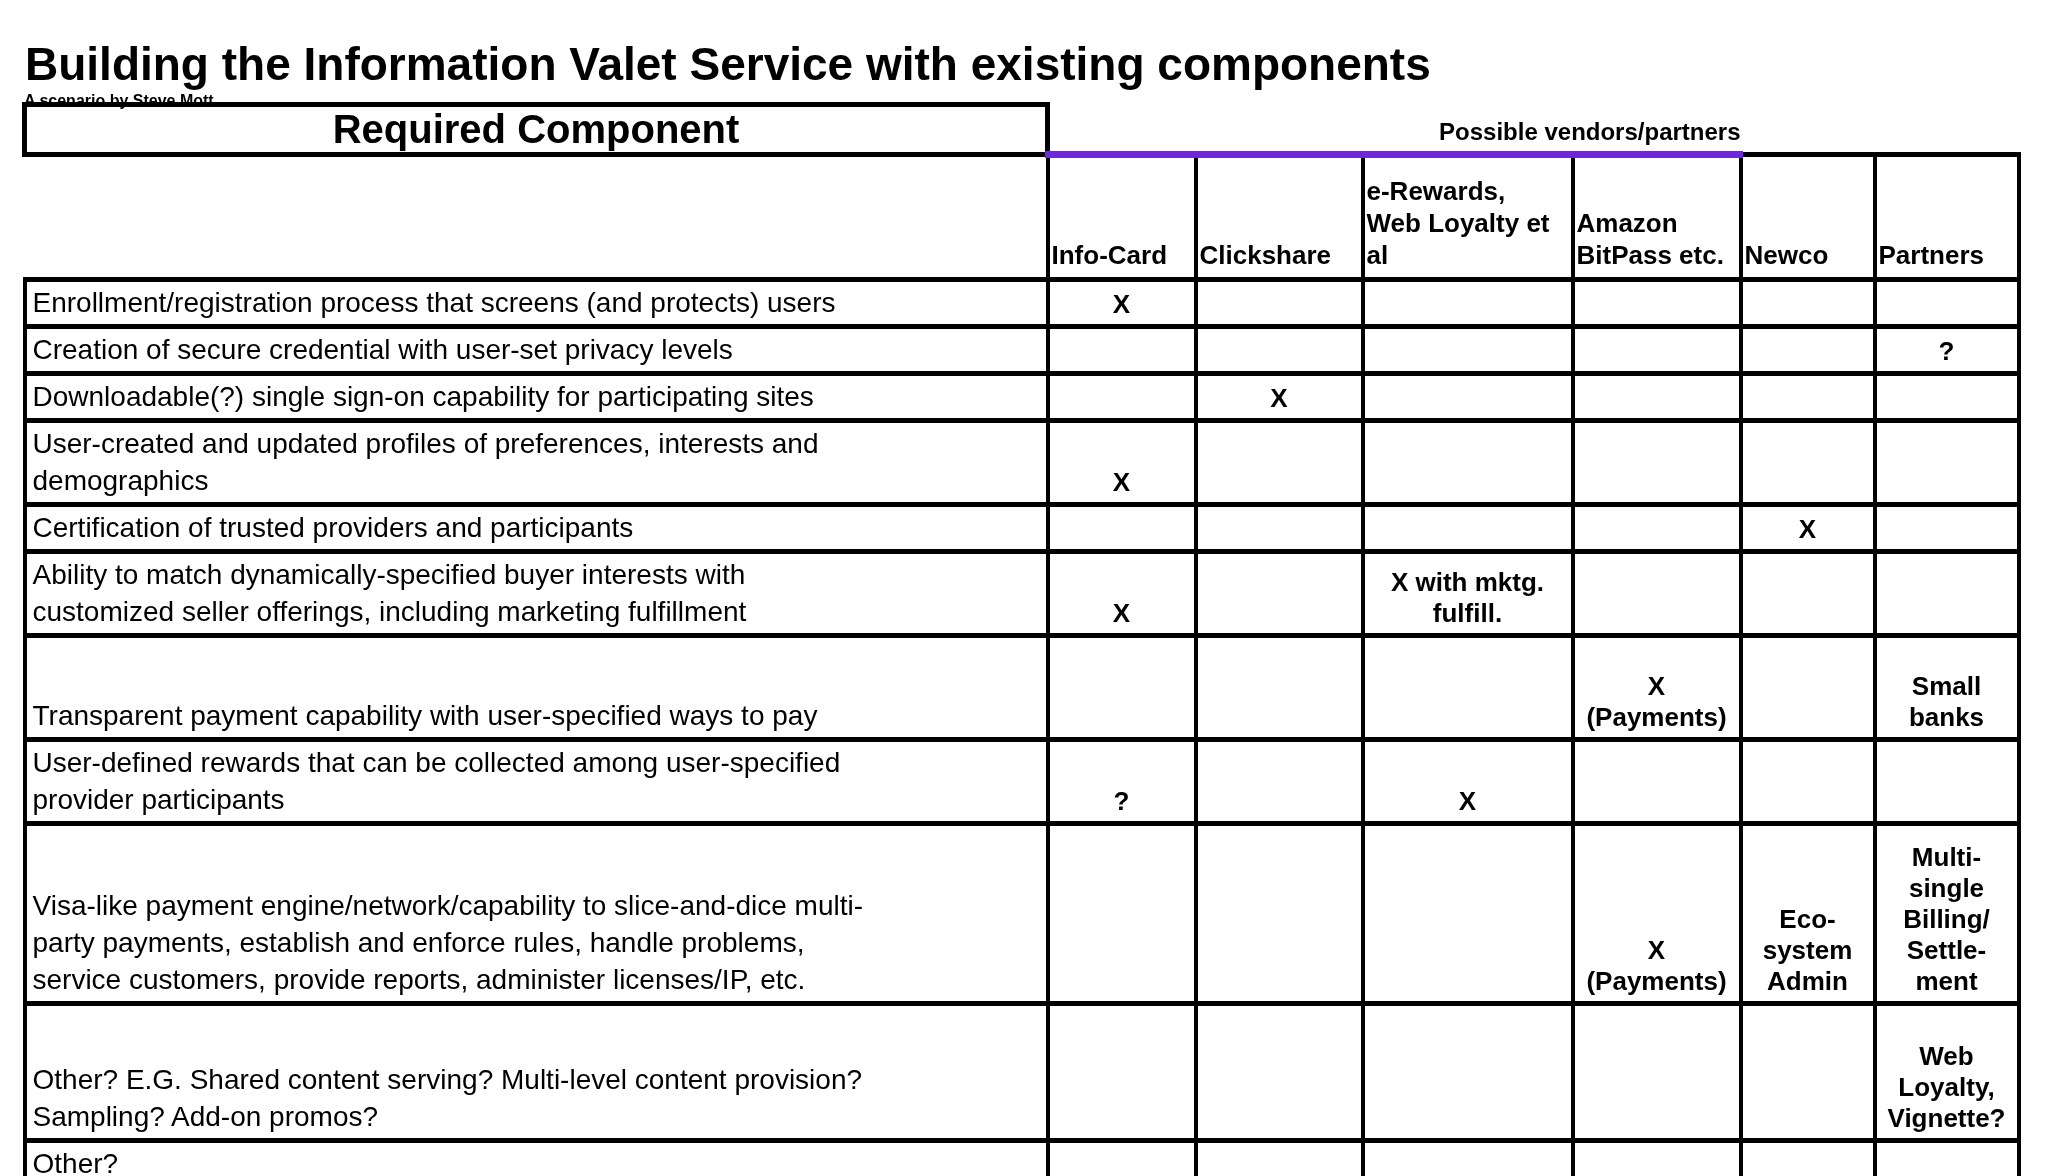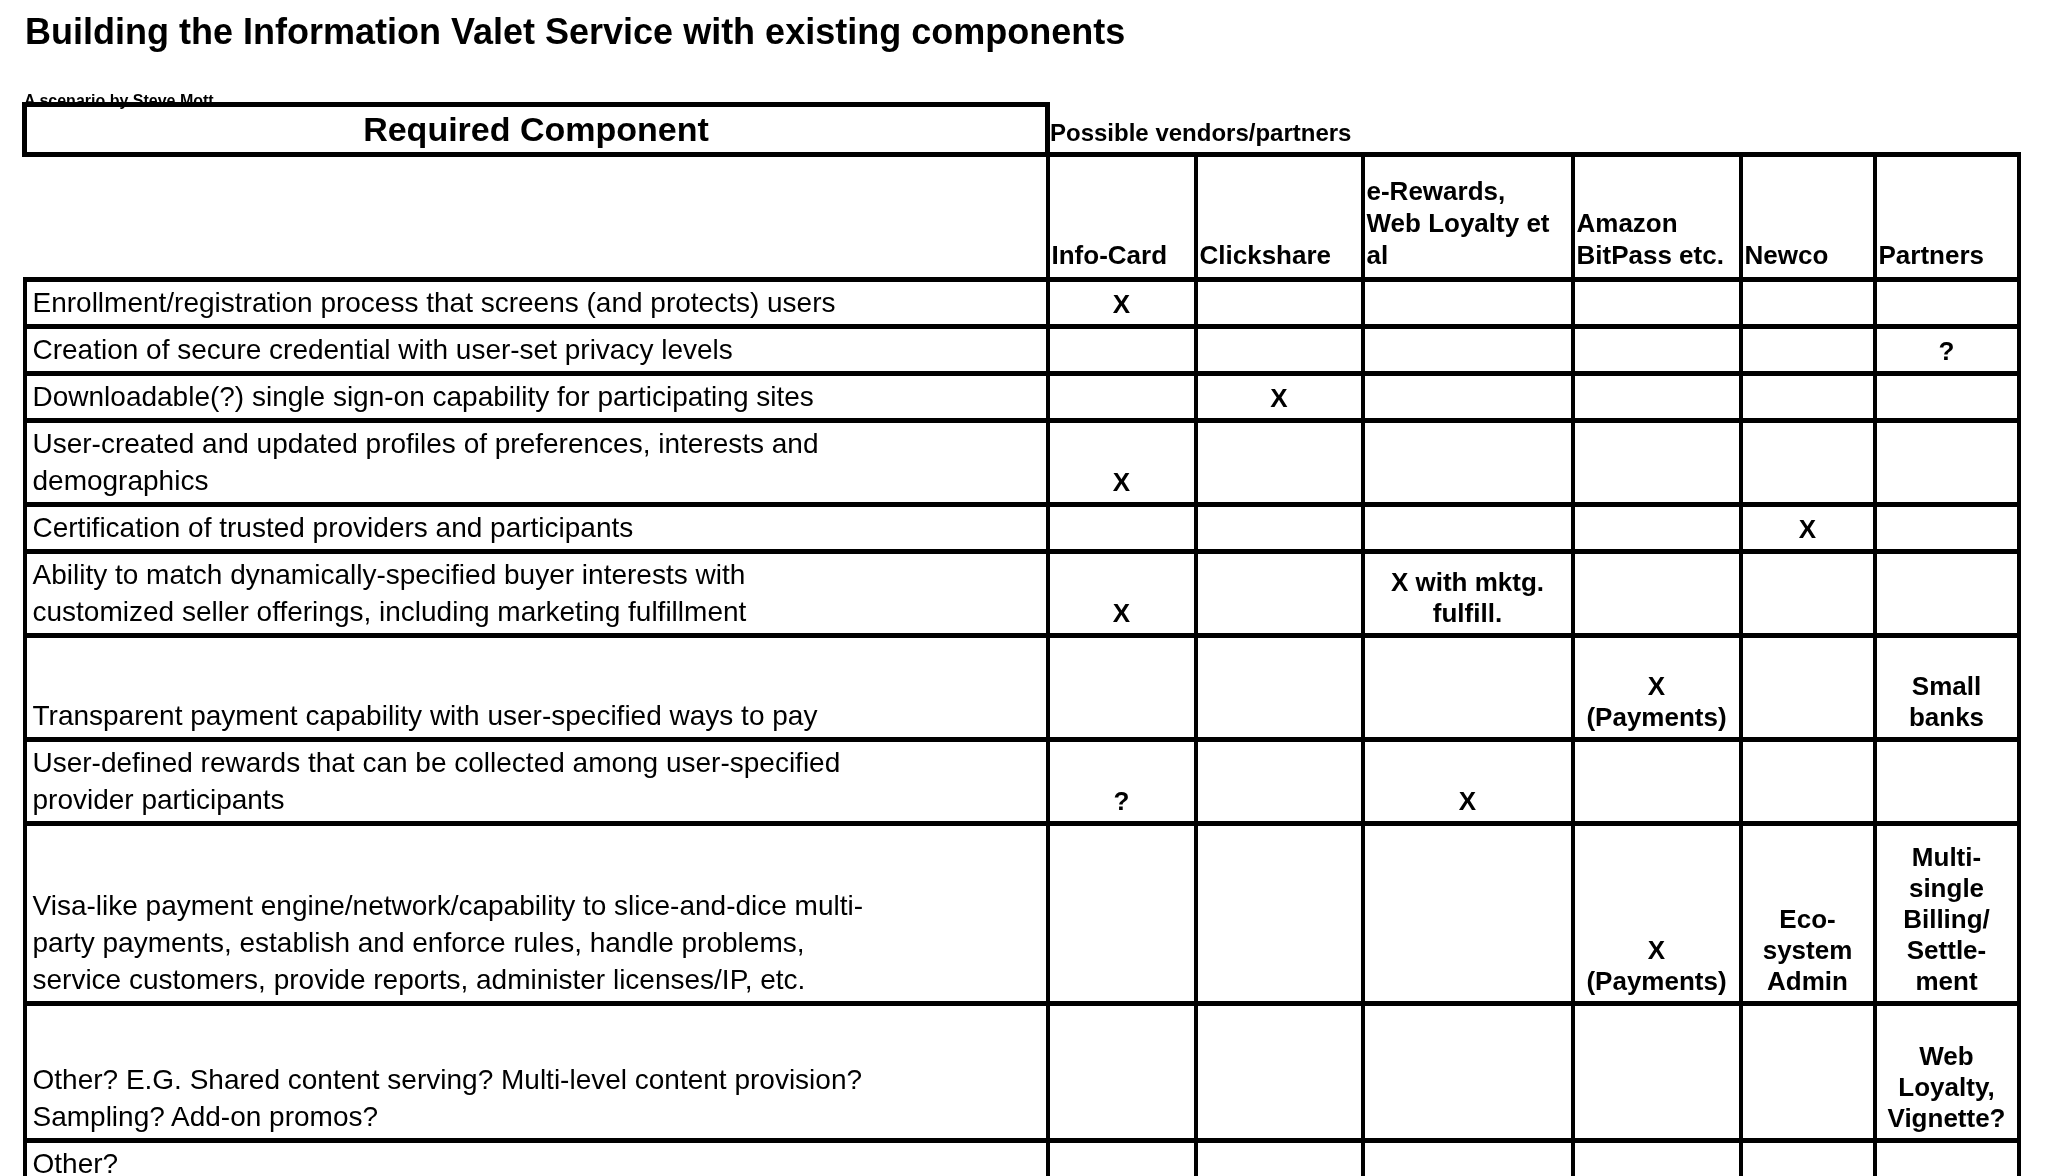--- a/index.html
+++ b/index.html
@@ -1,24 +1,24 @@
 <!DOCTYPE html>
 <html><head>
 <meta charset="utf-8">
 <style>
   html,body{margin:0;padding:0;background:#ffffff;}
   body{width:2051px;height:1176px;font-family:"Liberation Sans",sans-serif;color:#000;}
   .sheet{position:relative;width:2051px;height:1176px;background:#fff;overflow:hidden;}
-  .doc-title{position:absolute;left:25px;top:11px;font-size:36px;font-weight:bold;white-space:nowrap;}
+  .doc-title{position:absolute;left:25px;top:37px;font-size:46px;font-weight:bold;white-space:nowrap;}
   .doc-subtitle{position:absolute;left:24px;top:76px;font-size:16px;font-weight:bold;white-space:nowrap;margin-top:16px;}
   table.grid{position:absolute;left:22px;top:102px;width:1994px;border-collapse:collapse;table-layout:fixed;}
   td{padding:0;overflow:hidden;}
   
-  td.rc-box{border:5px solid #000;text-align:center;vertical-align:middle;font-weight:bold;font-size:34px;}
-  td.group-hdr{border:none;border-bottom:3px solid #6d28d9;text-align:left;vertical-align:bottom;
+  td.rc-box{border:5px solid #000;text-align:center;vertical-align:middle;font-weight:bold;font-size:40px;}
+  td.group-hdr{border:none;border-bottom:7px solid #6d28d9;text-align:right;vertical-align:bottom;
                font-weight:bold;font-size:24px;padding-bottom:5px;}
   td.group-hdr-empty{border:none;border-bottom:5px solid #000;}
   
   td.blank-hdr{border:none;border-bottom:5px solid #000;}
   td.vendor-hdr{border:solid #000;border-width:5px 4px;font-weight:bold;font-size:26px;
                 text-align:left;vertical-align:bottom;white-space:pre-line;line-height:32px;padding:0 2px 6px 2px;}
   
   td.comp{border:solid #000;border-width:5px 4px;font-size:28px;text-align:left;vertical-align:bottom;
           white-space:pre-line;line-height:37px;padding:2px 6px 3px 6px;}
   td.mark{border:solid #000;border-width:5px 4px;font-weight:bold;font-size:26px;text-align:center;

